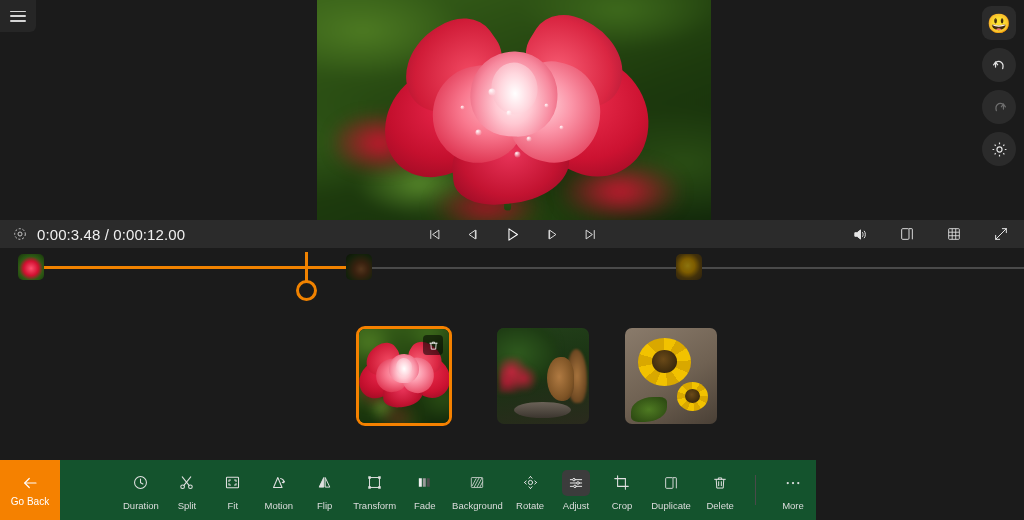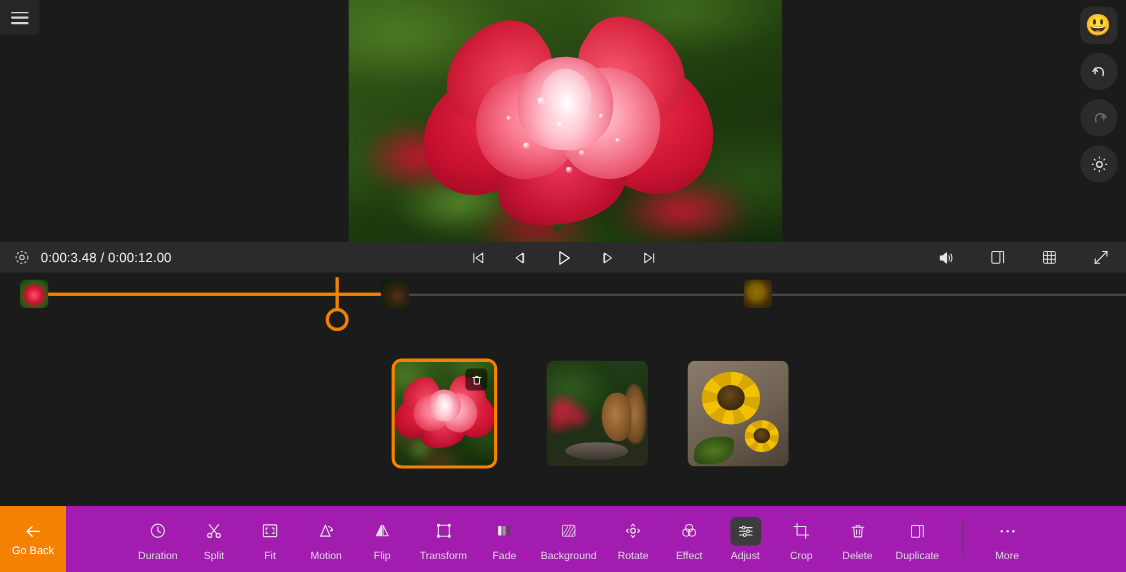--- a/index.html
+++ b/index.html
@@ -131,21 +131,21 @@
   }
 
   
   .transport {
     position: absolute; left: 0; top: 220px; width: 1024px; height: 28px;
     background: #2b2b2b;
     display: flex; align-items: center;
   }
   .tc-wrap { display: flex; align-items: center; gap: 9px; padding-left: 12px; }
   .tc-icon { width: 16px; height: 16px; }
-  .tc-text { font-size: 12px; color: #f0f0f0; letter-spacing: .1px; }
+  .tc-text { font-size: 15px; color: #f0f0f0; letter-spacing: .1px; }
   .transport-center {
     position: absolute; left: 50%; transform: translateX(-50%);
     display: flex; align-items: center; gap: 17px;
   }
   .tbtn {
     width: 22px; height: 22px; display: flex; align-items: center; justify-content: center;
     cursor: pointer;
   }
   .transport-right {
     position: absolute; right: 12px; display: flex; align-items: center; gap: 25px;
@@ -233,22 +233,22 @@
       #f2c200 32% 40%, #d9a800 40% 48%, #f2c200 48% 56%, #d9a800 56% 64%,
       #f2c200 64% 72%, #d9a800 72% 80%, #f2c200 80% 88%, #d9a800 88% 100%); }
   .sf-center { position:absolute; left:26%; top:26%; width:48%; height:48%; border-radius:50%;
     background: radial-gradient(circle at 45% 40%, #6b4a18 0%, #3c2a0c 70%, #241803 100%); }
   .sf-small { position:absolute; right:10%; bottom:14%; width:34%; height:30%; }
   .sf-leaf { position:absolute; left:6%; bottom:2%; width:40%; height:26%;
     background: radial-gradient(ellipse at 50% 50%, #4e7a22 0%, #2f4d13 80%); border-radius: 60% 20% 60% 20%; }
 
   
   .toolbar {
-    position: absolute; left: 0; bottom: 0; width: 1024px; height: 60px;
-    background: #a21caf;
+    position: absolute; left: 0; bottom: 0; width: 816px; height: 60px;
+    background: #14532d;
   }
   .goback {
     position: absolute; left: 0; top: 0; width: 60px; height: 60px;
     background: #f58100; display: flex; flex-direction: column;
     align-items: center; justify-content: center; gap: 4px; cursor: pointer;
   }
   .goback-label { font-size: 10px; color: #fff; }
   .tools {
     position: absolute; left: 118px; right: 0; top: 0; height: 60px;
     display: flex; align-items: center;
@@ -596,30 +596,20 @@
             <circle cx="12" cy="12" r="3"></circle>
             <path d="M12 3.5 L9.8 6 M12 3.5 L14.2 6"></path>
             <path d="M12 20.5 L9.8 18 M12 20.5 L14.2 18"></path>
             <path d="M3.5 12 L6 9.8 M3.5 12 L6 14.2"></path>
             <path d="M20.5 12 L18 9.8 M20.5 12 L18 14.2"></path>
           </svg>
         </span>
         <span class="tl">Rotate</span>
       </div>
 
-      <div class="tool">
-        <span class="ic">
-          <svg width="17" height="17" viewBox="0 0 24 24" fill="none" stroke="#e0e0e0" stroke-width="1.3">
-            <circle cx="12" cy="8.6" r="4.6"></circle>
-            <circle cx="8.4" cy="14.4" r="4.6"></circle>
-            <circle cx="15.6" cy="14.4" r="4.6"></circle>
-          </svg>
-        </span>
-        <span class="tl">Effect</span>
-      </div>
 
       <div class="tool active">
         <span class="ic">
           <svg width="16" height="16" viewBox="0 0 24 24" fill="none" stroke="#e8e8e8" stroke-width="1.5" stroke-linecap="round">
             <path d="M3.5 7h17"></path>
               <circle cx="9" cy="7" r="1.9" fill="#2b2b2b"></circle>
             <path d="M3.5 12h17"></path>
               <circle cx="15" cy="12" r="1.9" fill="#2b2b2b"></circle>
             <path d="M3.5 17h17"></path>
               <circle cx="10.5" cy="17" r="1.9" fill="#2b2b2b"></circle>
@@ -631,42 +621,42 @@
       <div class="tool">
         <span class="ic">
           <svg width="17" height="17" viewBox="0 0 24 24" fill="none" stroke="#e0e0e0" stroke-width="1.5" stroke-linecap="round">
             <path d="M6.5 2.5v15h15"></path>
               <path d="M2.5 6.5h15v15"></path>
           </svg>
         </span>
         <span class="tl">Crop</span>
       </div>
 
+      <div class="tool" style="width:58px">
+        <span class="ic">
+          <svg width="16" height="16" viewBox="0 0 24 24" fill="none" stroke="#e0e0e0" stroke-width="1.4">
+            <rect x="4" y="4" width="11" height="16" rx="1.4"></rect>
+            <path d="M15 4h4.2a.8.8 0 0 1 .8.8V20"></path>
+          </svg>
+        </span>
+        <span class="tl">Duplicate</span>
+      </div>
+
       <div class="tool">
         <span class="ic">
           <svg width="16" height="16" viewBox="0 0 24 24" fill="none" stroke="#e0e0e0" stroke-width="1.5" stroke-linecap="round">
             <path d="M4 6.5h16"></path>
               <path d="M9.5 6.5V4.4h5v2.1"></path>
             <path d="M6.3 6.5l.9 13.1h9.6l.9-13.1"></path>
             <path d="M10 10v6M14 10v6"></path>
           </svg>
         </span>
         <span class="tl">Delete</span>
       </div>
 
-      <div class="tool" style="width:58px">
-        <span class="ic">
-          <svg width="16" height="16" viewBox="0 0 24 24" fill="none" stroke="#e0e0e0" stroke-width="1.4">
-            <rect x="4" y="4" width="11" height="16" rx="1.4"></rect>
-            <path d="M15 4h4.2a.8.8 0 0 1 .8.8V20"></path>
-          </svg>
-        </span>
-        <span class="tl">Duplicate</span>
-      </div>
-
       <div class="tool-divider"></div>
 
       <div class="tool">
         <span class="ic">
           <svg width="18" height="8" viewBox="0 0 24 8" fill="#e0e0e0">
             <circle cx="5" cy="4" r="1.5"></circle>
               <circle cx="12" cy="4" r="1.5"></circle>
               <circle cx="19" cy="4" r="1.5"></circle>
           </svg>
         </span>

